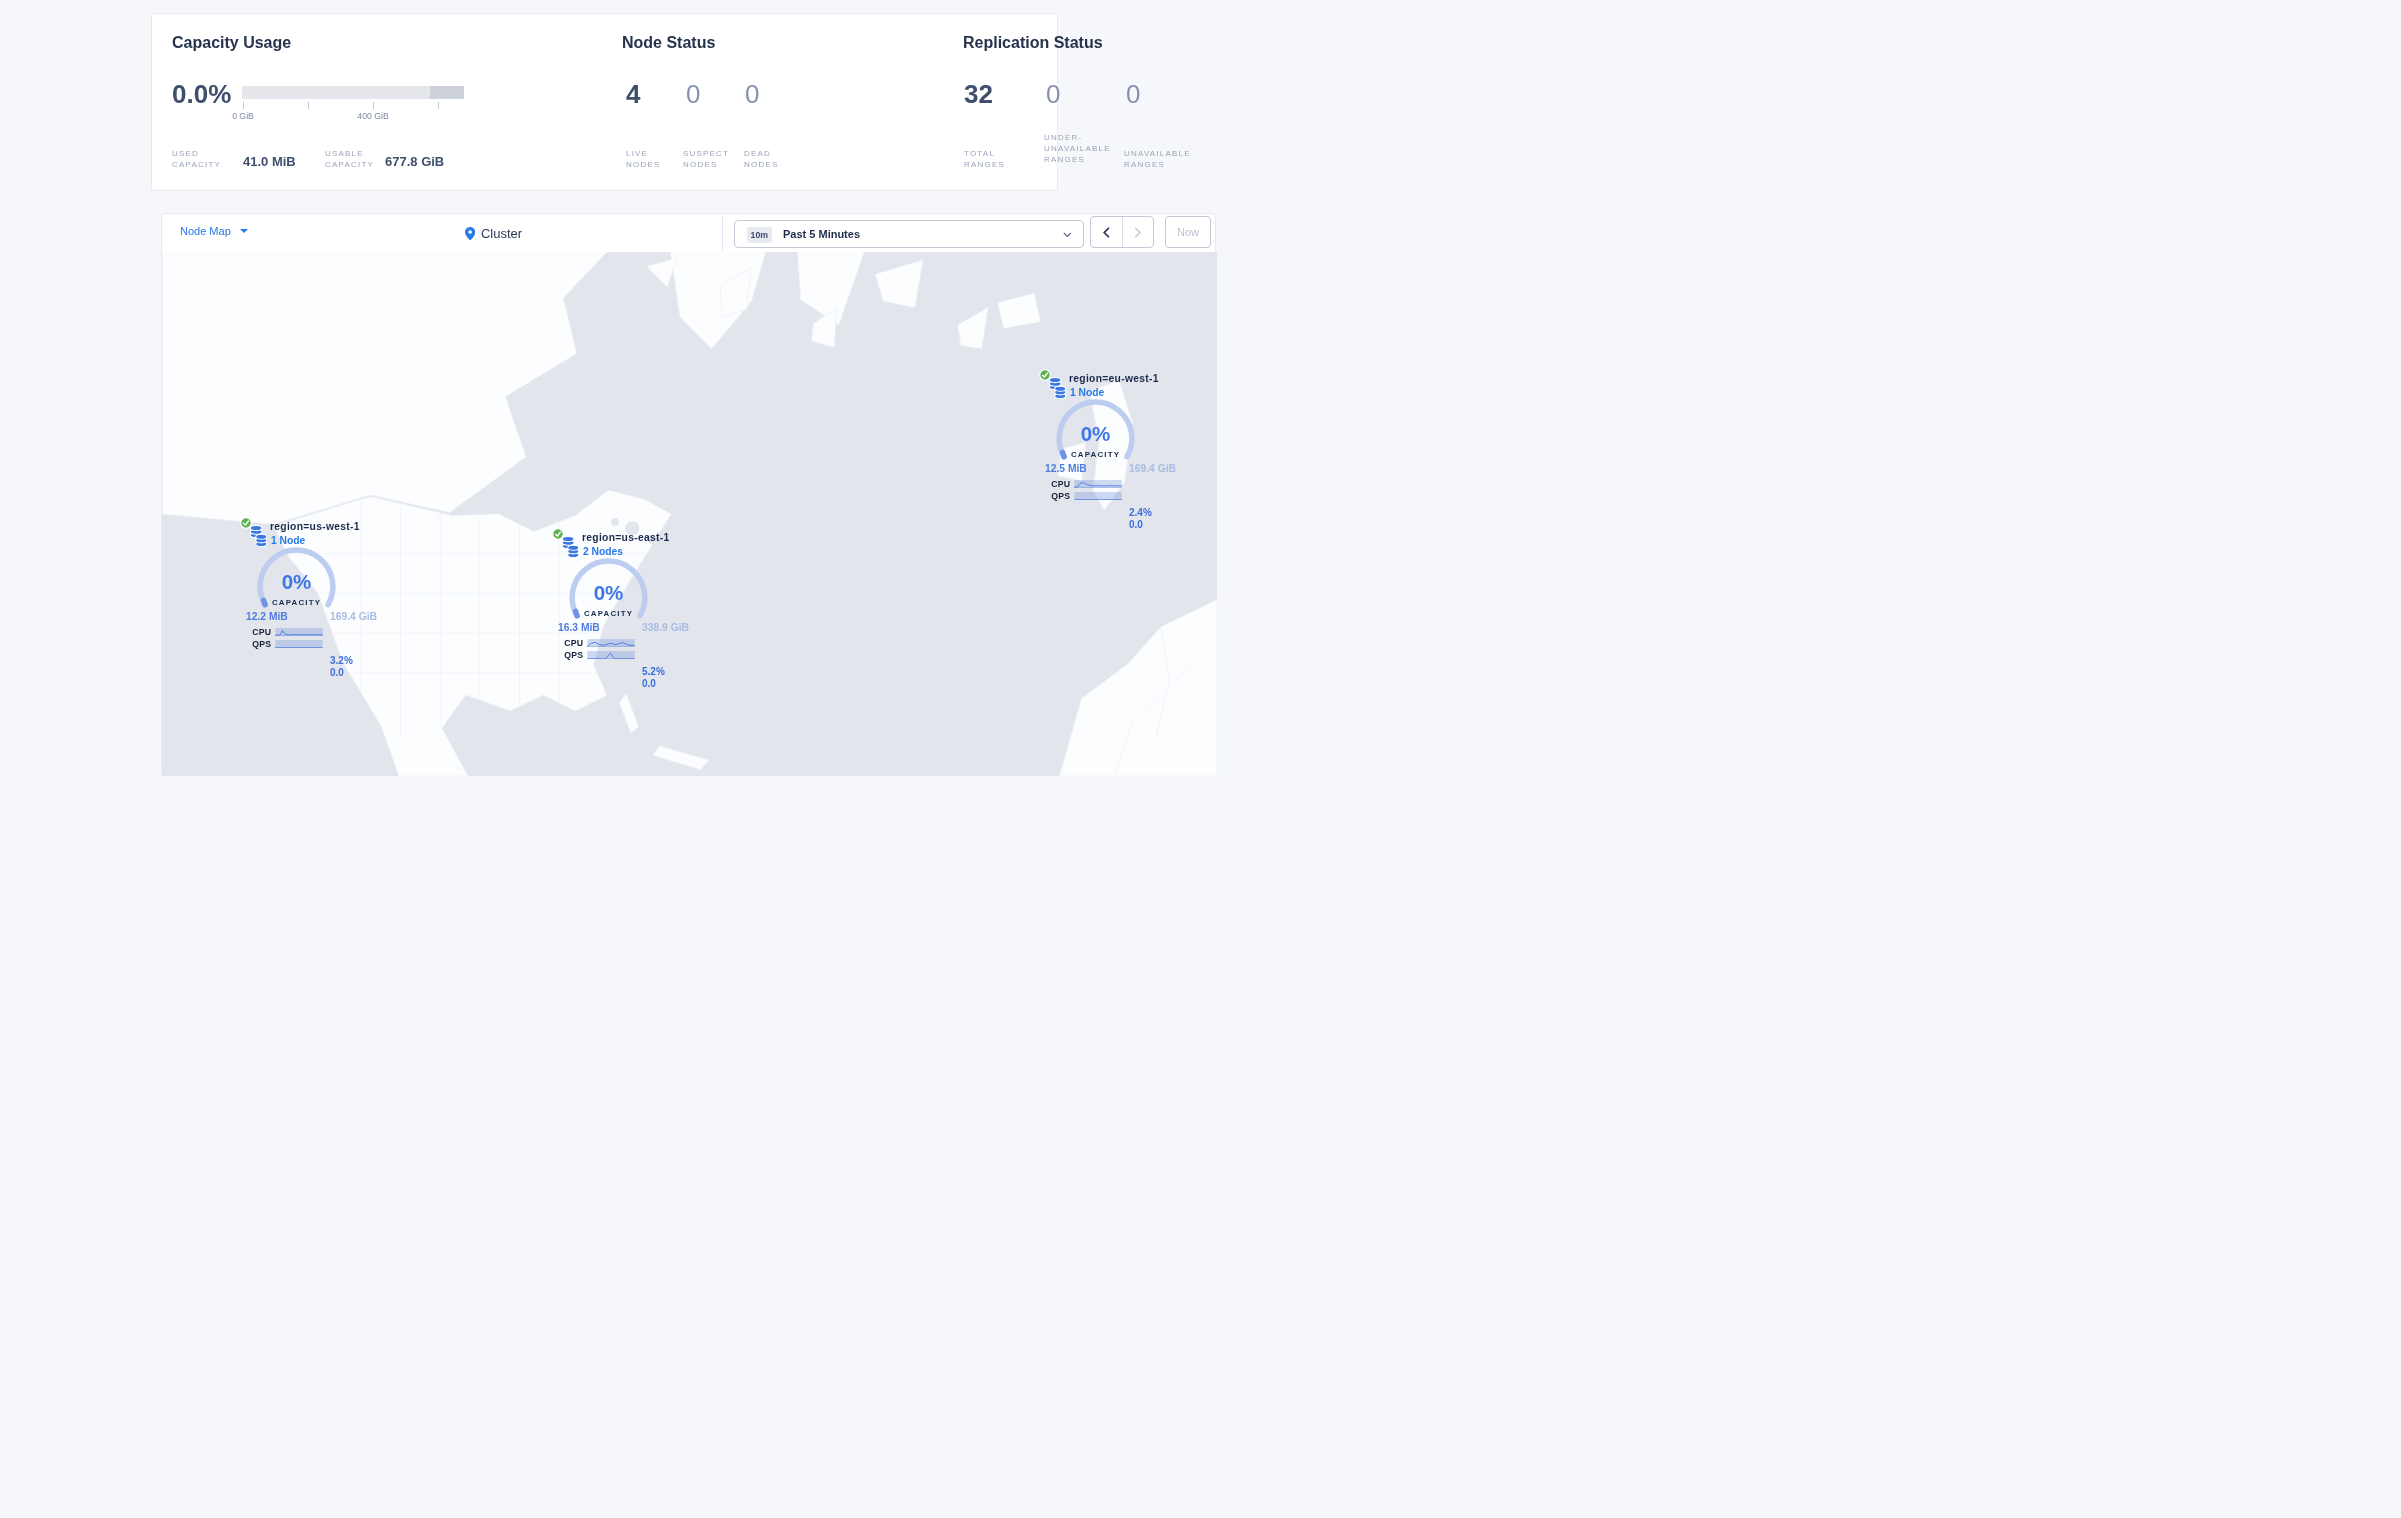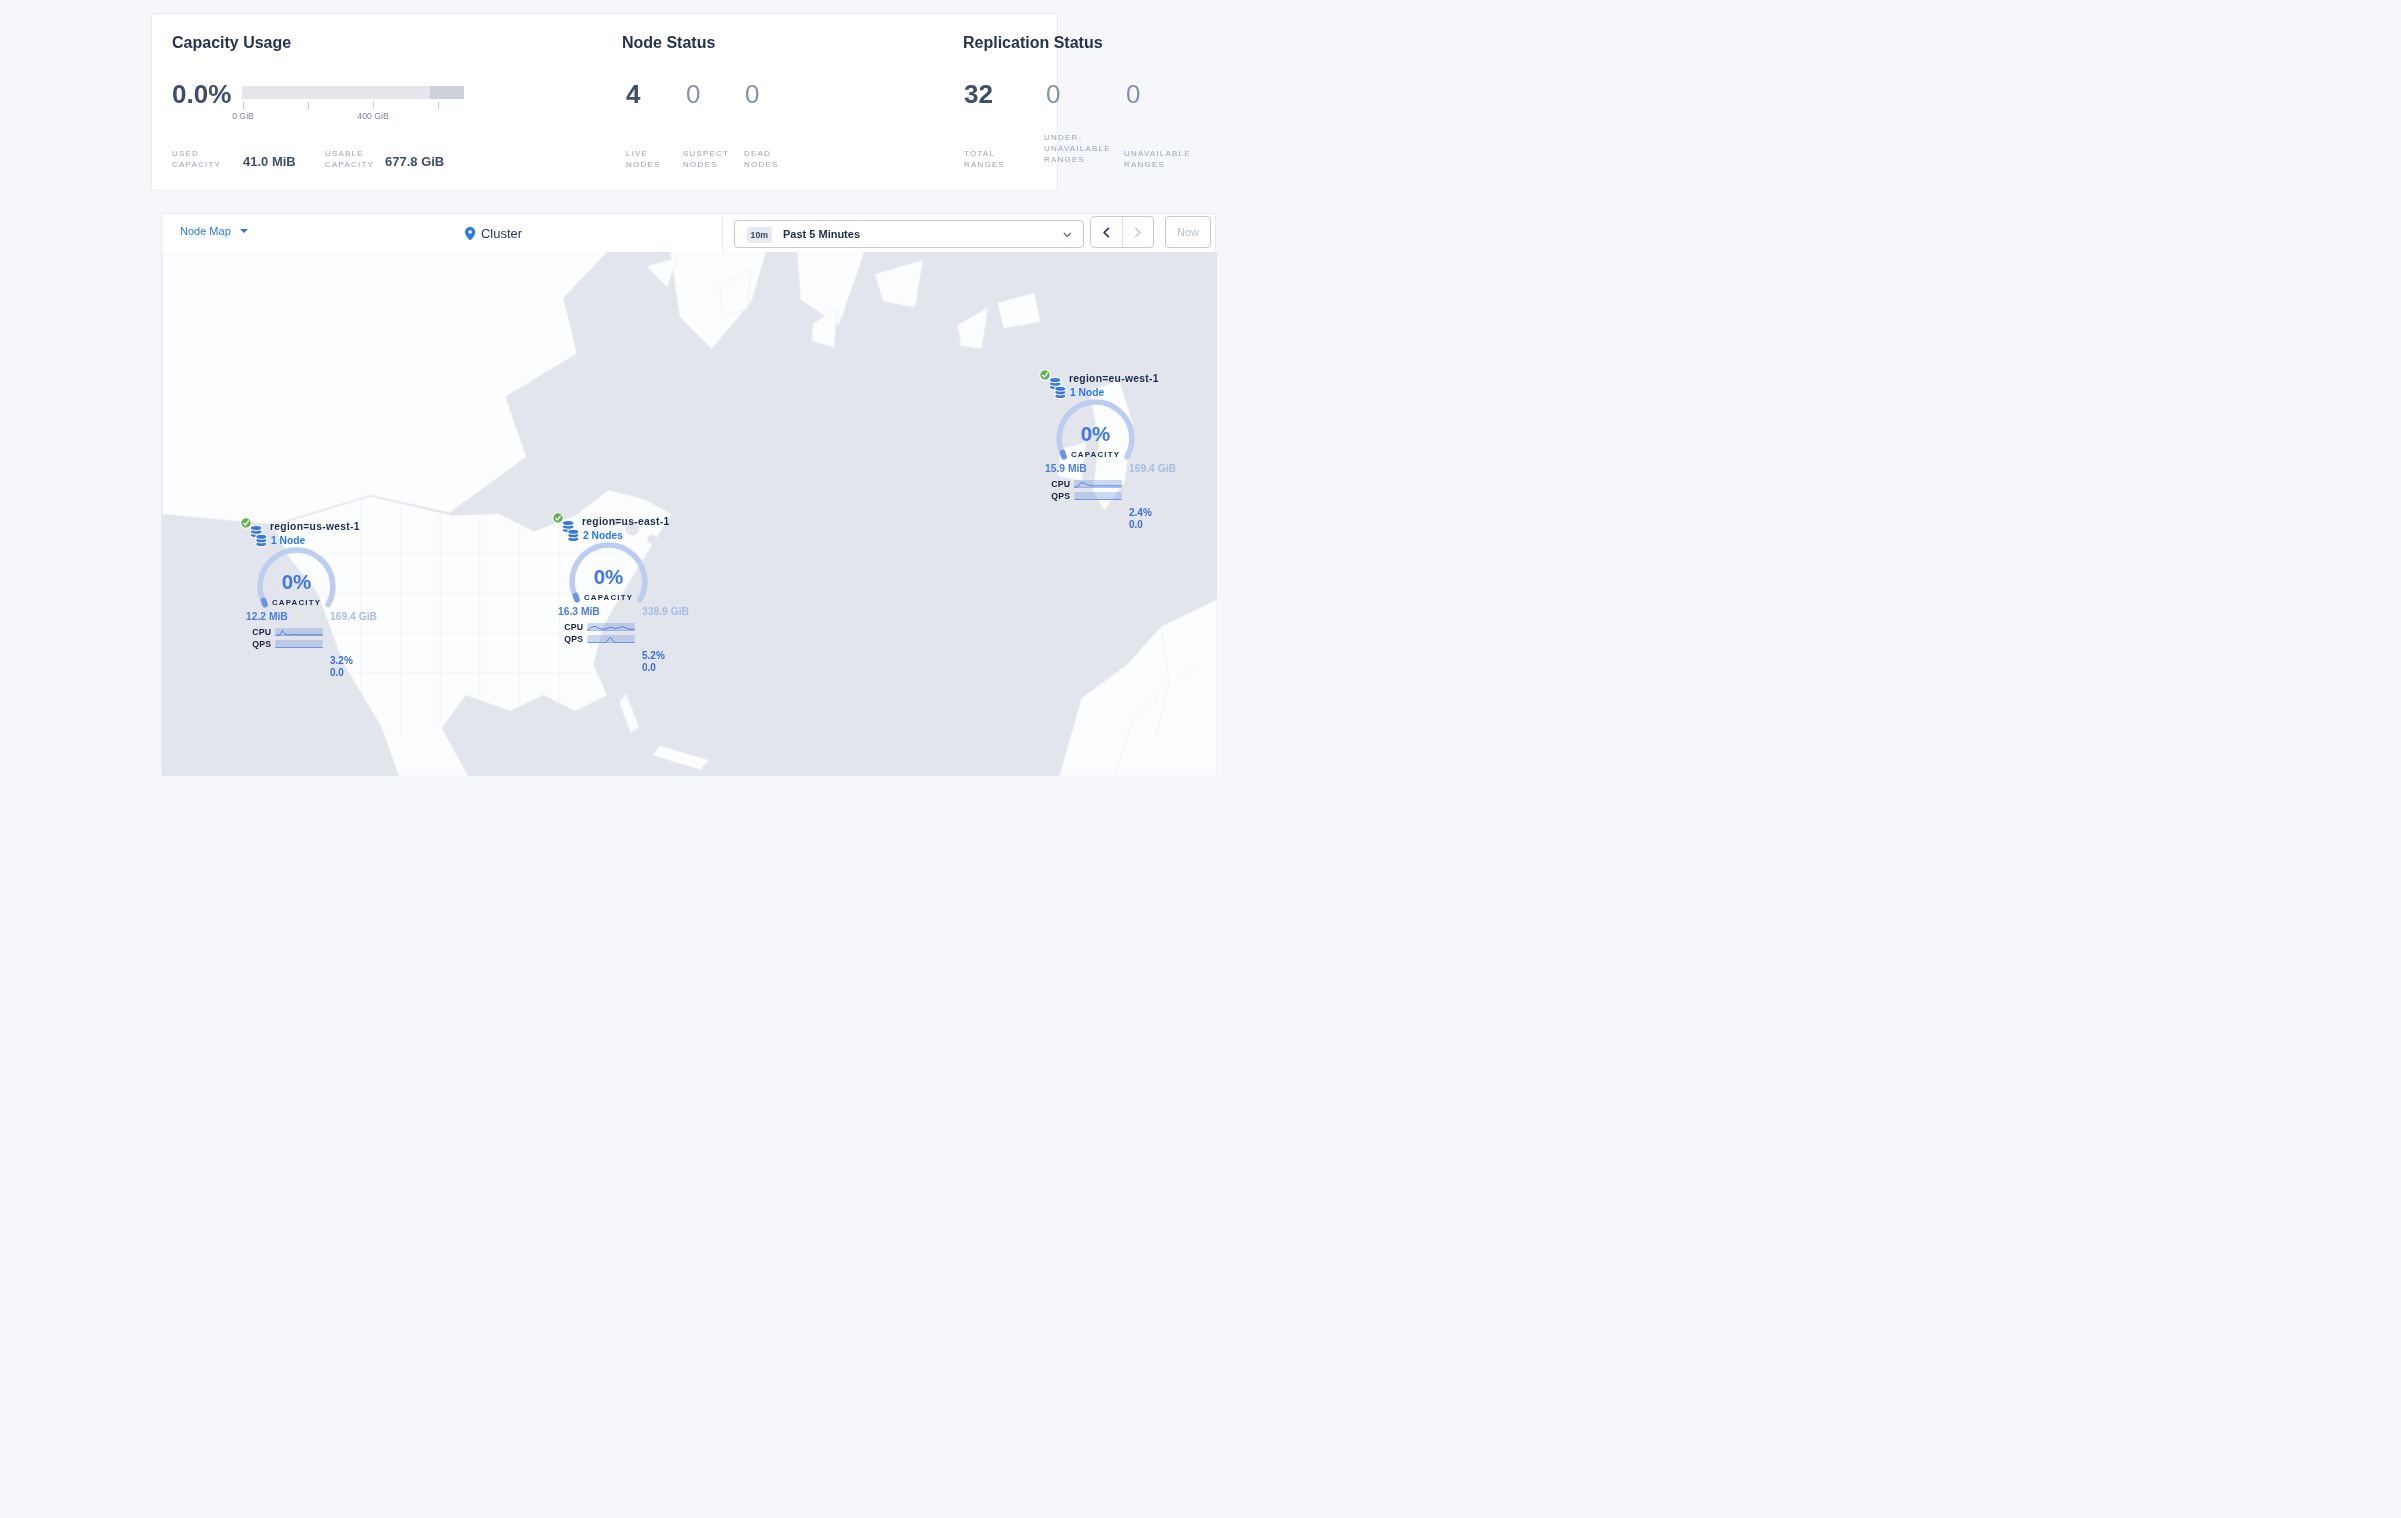--- a/index.html
+++ b/index.html
@@ -244,21 +244,21 @@
           <svg class="abs m-spark" width="48" height="8.7" viewBox="0 0 60 11">
             <rect width="60" height="11" fill="rgba(127,157,224,0.38)"></rect>
             <line x1="0" y1="10.4" x2="60" y2="10.4" stroke="#4272d8" stroke-width="1.1"></line>
             <polyline fill="none" stroke="#4e7ce0" stroke-width="1.2" points="0,10 60,10"></polyline>
           </svg>
           <span class="abs m-value m-val-pos">0.0</span>
         </div>
       </div>
 
       
-      <div class="abs region" style="left:388px;top:257px">
+      <div class="abs region" style="left:388px;top:273px">
         <svg class="abs" style="left:2.4px;top:3.2px" width="12" height="12" viewBox="0 0 15 15">
           <circle cx="7.5" cy="7.5" r="6.6" fill="#5fb04e" stroke="#fff" stroke-width="1.4"></circle>
           <polyline points="4.4,7.8 6.7,10 10.6,5" fill="none" stroke="#fff" stroke-width="1.6" stroke-linecap="round" stroke-linejoin="round"></polyline>
         </svg>
         <svg class="abs" style="left:11px;top:9.5px" width="19" height="24" viewBox="0 0 24 30">
           <g fill="#3b77e3" stroke="#fff" stroke-width="1.3">
             <ellipse cx="9" cy="14" rx="7.5" ry="3.2"></ellipse>
               <ellipse cx="9" cy="9.5" rx="7.5" ry="3.2"></ellipse>
               <ellipse cx="9" cy="5" rx="7.5" ry="3.2"></ellipse>
             <ellipse cx="15.5" cy="25" rx="7" ry="3.2"></ellipse>
@@ -313,21 +313,21 @@
           </g>
         </svg>
         <div class="abs r-name">region=eu-west-1</div>
         <div class="abs r-link">1 Node</div>
         <svg class="abs gauge" width="87" height="87" viewBox="0 0 110 110">
           <path class="arc" d="M15.2 78 A46 46 0 1 1 94.8 78"></path>
           <path class="arc-used" d="M15.2 78 A46 46 0 0 1 13.4 72.5"></path>
           <text class="gpct" x="55" y="58" text-anchor="middle">0%</text>
           <text class="gcap" x="55" y="78" text-anchor="middle">CAPACITY</text>
         </svg>
-        <div class="abs v-used">15.9 MiB</div>
+        <div class="abs v-used">12.5 MiB</div>
         <div class="abs v-usable">169.4 GiB</div>
         <div class="abs row-cpu" style="left:0;width:191px;height:11px">
           <span class="abs m-label m-lab-pos">CPU</span>
           <svg class="abs m-spark" width="48" height="8.7" viewBox="0 0 60 11">
             <rect width="60" height="11" fill="rgba(127,157,224,0.38)"></rect>
             <line x1="0" y1="10.4" x2="60" y2="10.4" stroke="#4272d8" stroke-width="1.1"></line>
             <polyline fill="none" stroke="#4e7ce0" stroke-width="1.2" points="0,9 4,8.5 8,3.8 12,3.4 17,6.2 23,7.6 30,7.2 38,7.6 46,7.2 54,7.6 60,7.3"></polyline>
           </svg>
           <span class="abs m-value m-val-pos">2.4%</span>
         </div>

